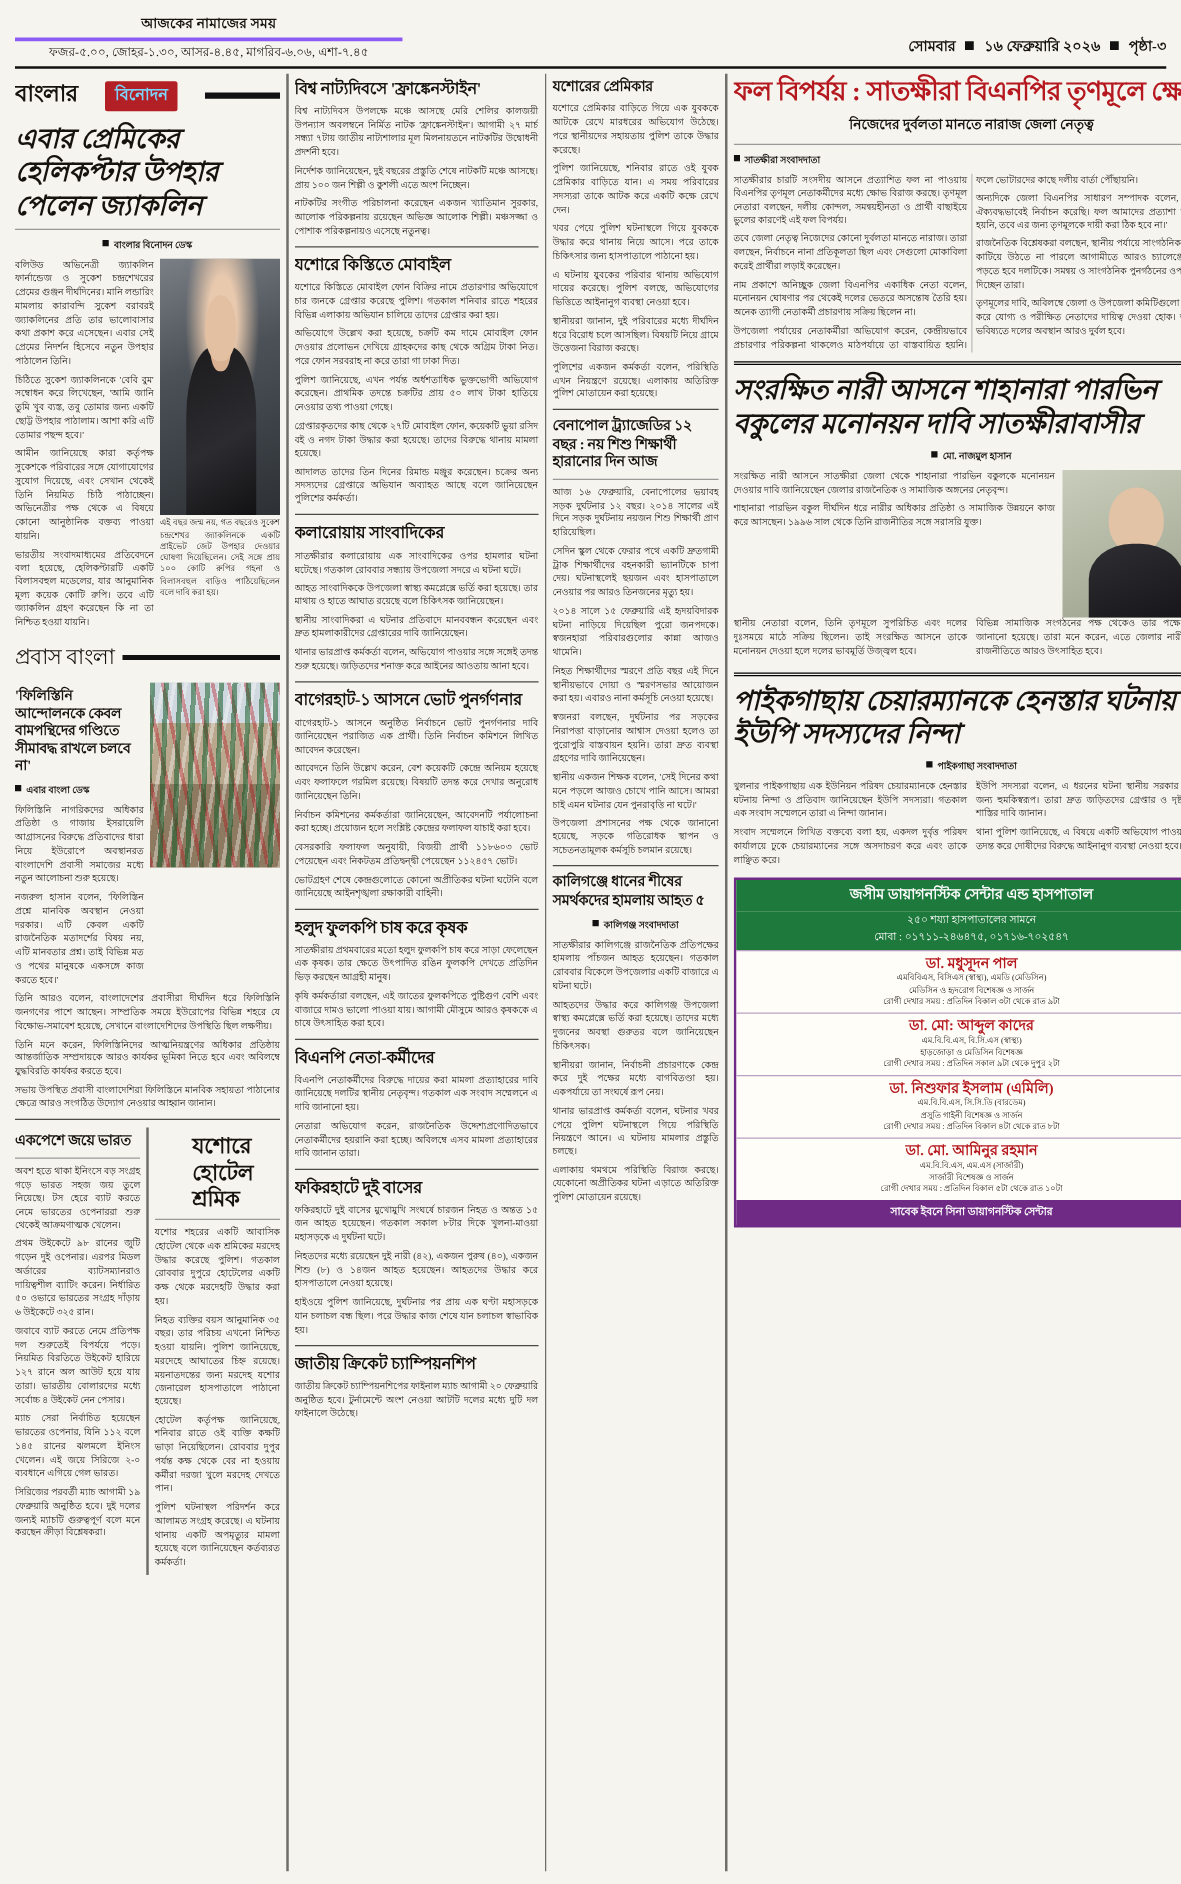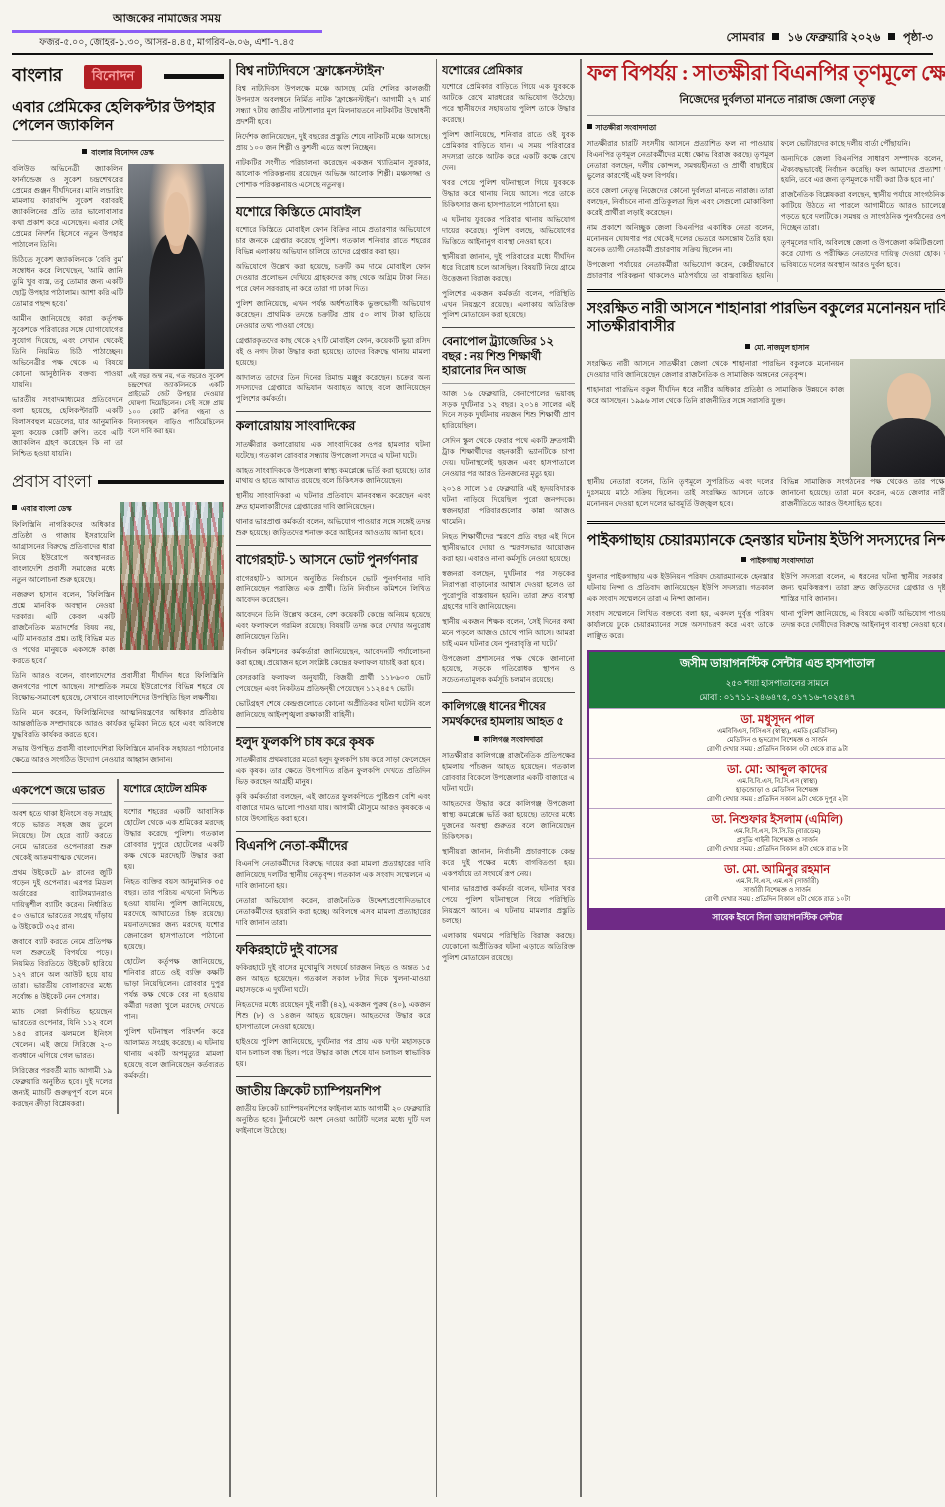--- a/index.html
+++ b/index.html
@@ -50,39 +50,39 @@
   .p {
     font-size: 7.4px; line-height: 1.48; text-align: justify;
     margin: 0 0 4px 0; color: #1d1a15;
     text-justify: inter-character;
   }
   .p:first-letter { }
   .hl {
     font-weight: bold; font-size: 13px; line-height: 1.25;
     text-align: left; margin: 4px 0 5px 0; letter-spacing: -.2px;
   }
-  .hl-lg { font-size: 15px; line-height: 1.22; }
+  .hl-lg { font-size: 22px; line-height: 1.22; font-style: italic; }
   .byline {
     font-size: 7.4px; font-weight: bold; text-align: center;
     margin: 0 0 4px 0; padding: 1px 0;
   }
   .byline .sq { display:inline-block;width:5px;height:5px;background:#111;margin-right:4px;vertical-align:1px;}
   .rule { border-top: 1px solid #000; margin: 6px 0; opacity:.7;}
   .rule-thin { border-top: 1px solid #999; margin: 5px 0; }
   .rule-dbl { border-top: 3px double #000; margin: 7px 0; }
 
   
   .flag {
     display:flex; align-items:center; gap:22px; margin: 2px 0 6px 0;
   }
   .flag-name {
     font-size: 18px; font-weight: bold; letter-spacing: -.5px;
   }
   .flag-badge {
-    background:#b21f24; color:#fca5a5; font-size: 13px; font-weight:bold;
+    background:#b21f24; color:#7dd3fc; font-size: 13px; font-weight:bold;
     padding: 1px 8px 2px 8px; border-radius: 2px;
   }
   .flag-line { flex: 1; height: 5px; background:#111; }
   .flag2 {
     display:flex; align-items:center; gap:7px; margin: 4px 0 6px 0;
   }
   .flag2-name { font-size: 17px; font-weight:normal; letter-spacing:-.4px;}
   .flag2-line { flex:1; height:4px; background:#111;}
 
   
@@ -215,20 +215,21 @@
         </div>
       </div>
 
       <div class="flag2">
         <span class="flag2-name">প্রবাস বাংলা</span>
         <span class="flag2-line"></span>
       </div>
 
       <div style="display:grid;grid-template-columns:1fr 104px;column-gap:5px;">
         <div>
+          <div class="hl" style="font-size:11.2px;text-align:left;">'ফিলিস্তিনি আন্দোলনকে কেবল বামপন্থিদের গণ্ডিতে সীমাবদ্ধ রাখলে চলবে না'</div>
           <div class="byline" style="text-align:left">
             <span class="sq"></span><span>এবার বাংলা ডেস্ক</span>
           </div>
           <p class="p">ফিলিস্তিনি নাগরিকদের অধিকার প্রতিষ্ঠা ও গাজায় ইসরায়েলি আগ্রাসনের বিরুদ্ধে প্রতিবাদের ধারা নিয়ে ইউরোপে অবস্থানরত বাংলাদেশি প্রবাসী সমাজের মধ্যে নতুন আলোচনা শুরু হয়েছে।</p>
           <p class="p">নজরুল হাসান বলেন, 'ফিলিস্তিন প্রশ্নে মানবিক অবস্থান নেওয়া দরকার। এটি কেবল একটি রাজনৈতিক মতাদর্শের বিষয় নয়, এটি মানবতার প্রশ্ন। তাই বিভিন্ন মত ও পথের মানুষকে একসঙ্গে কাজ করতে হবে।'</p>
         </div>
         <div>
           <div class="photo rally"></div>
         </div>
       </div>
@@ -243,21 +244,21 @@
           <div class="hl" style="font-size:11.5px;">একপেশে জয়ে ভারত</div>
           <div class="rule-thin"></div>
           <p class="p">অবশ হতে থাকা ইনিংসে বড় সংগ্রহ গড়ে ভারত সহজ জয় তুলে নিয়েছে। টস হেরে ব্যাট করতে নেমে ভারতের ওপেনাররা শুরু থেকেই আক্রমণাত্মক খেলেন।</p>
           <p class="p">প্রথম উইকেটে ৯৮ রানের জুটি গড়েন দুই ওপেনার। এরপর মিডল অর্ডারের ব্যাটসম্যানরাও দায়িত্বশীল ব্যাটিং করেন। নির্ধারিত ৫০ ওভারে ভারতের সংগ্রহ দাঁড়ায় ৬ উইকেটে ৩২৫ রান।</p>
           <p class="p">জবাবে ব্যাট করতে নেমে প্রতিপক্ষ দল শুরুতেই বিপর্যয়ে পড়ে। নিয়মিত বিরতিতে উইকেট হারিয়ে ১২৭ রানে অল আউট হয়ে যায় তারা। ভারতীয় বোলারদের মধ্যে সর্বোচ্চ ৪ উইকেট নেন পেসার।</p>
           <p class="p">ম্যাচ সেরা নির্বাচিত হয়েছেন ভারতের ওপেনার, যিনি ১১২ বলে ১৪৫ রানের ঝলমলে ইনিংস খেলেন। এই জয়ে সিরিজে ২-০ ব্যবধানে এগিয়ে গেল ভারত।</p>
           <p class="p">সিরিজের পরবর্তী ম্যাচ আগামী ১৯ ফেব্রুয়ারি অনুষ্ঠিত হবে। দুই দলের জন্যই ম্যাচটি গুরুত্বপূর্ণ বলে মনে করছেন ক্রীড়া বিশ্লেষকরা।</p>
         </div>
         <div class="vrule"></div>
         <div>
-          <div class="hl" style="font-size:10px;">যশোরে হোটেল শ্রমিক</div>
+          <div class="hl" style="font-size:17px;margin-left:30px;">যশোরে হোটেল শ্রমিক</div>
           <div class="rule-thin"></div>
           <p class="p">যশোর শহরের একটি আবাসিক হোটেল থেকে এক শ্রমিকের মরদেহ উদ্ধার করেছে পুলিশ। গতকাল রোববার দুপুরে হোটেলের একটি কক্ষ থেকে মরদেহটি উদ্ধার করা হয়।</p>
           <p class="p">নিহত ব্যক্তির বয়স আনুমানিক ৩৫ বছর। তার পরিচয় এখনো নিশ্চিত হওয়া যায়নি। পুলিশ জানিয়েছে, মরদেহে আঘাতের চিহ্ন রয়েছে। ময়নাতদন্তের জন্য মরদেহ যশোর জেনারেল হাসপাতালে পাঠানো হয়েছে।</p>
           <p class="p">হোটেল কর্তৃপক্ষ জানিয়েছে, শনিবার রাতে ওই ব্যক্তি কক্ষটি ভাড়া নিয়েছিলেন। রোববার দুপুর পর্যন্ত কক্ষ থেকে বের না হওয়ায় কর্মীরা দরজা খুলে মরদেহ দেখতে পান।</p>
           <p class="p">পুলিশ ঘটনাস্থল পরিদর্শন করে আলামত সংগ্রহ করেছে। এ ঘটনায় থানায় একটি অপমৃত্যুর মামলা হয়েছে বলে জানিয়েছেন কর্তব্যরত কর্মকর্তা।</p>
         </div>
       </div>
     </div>
 
     <div class="vrule"></div>

